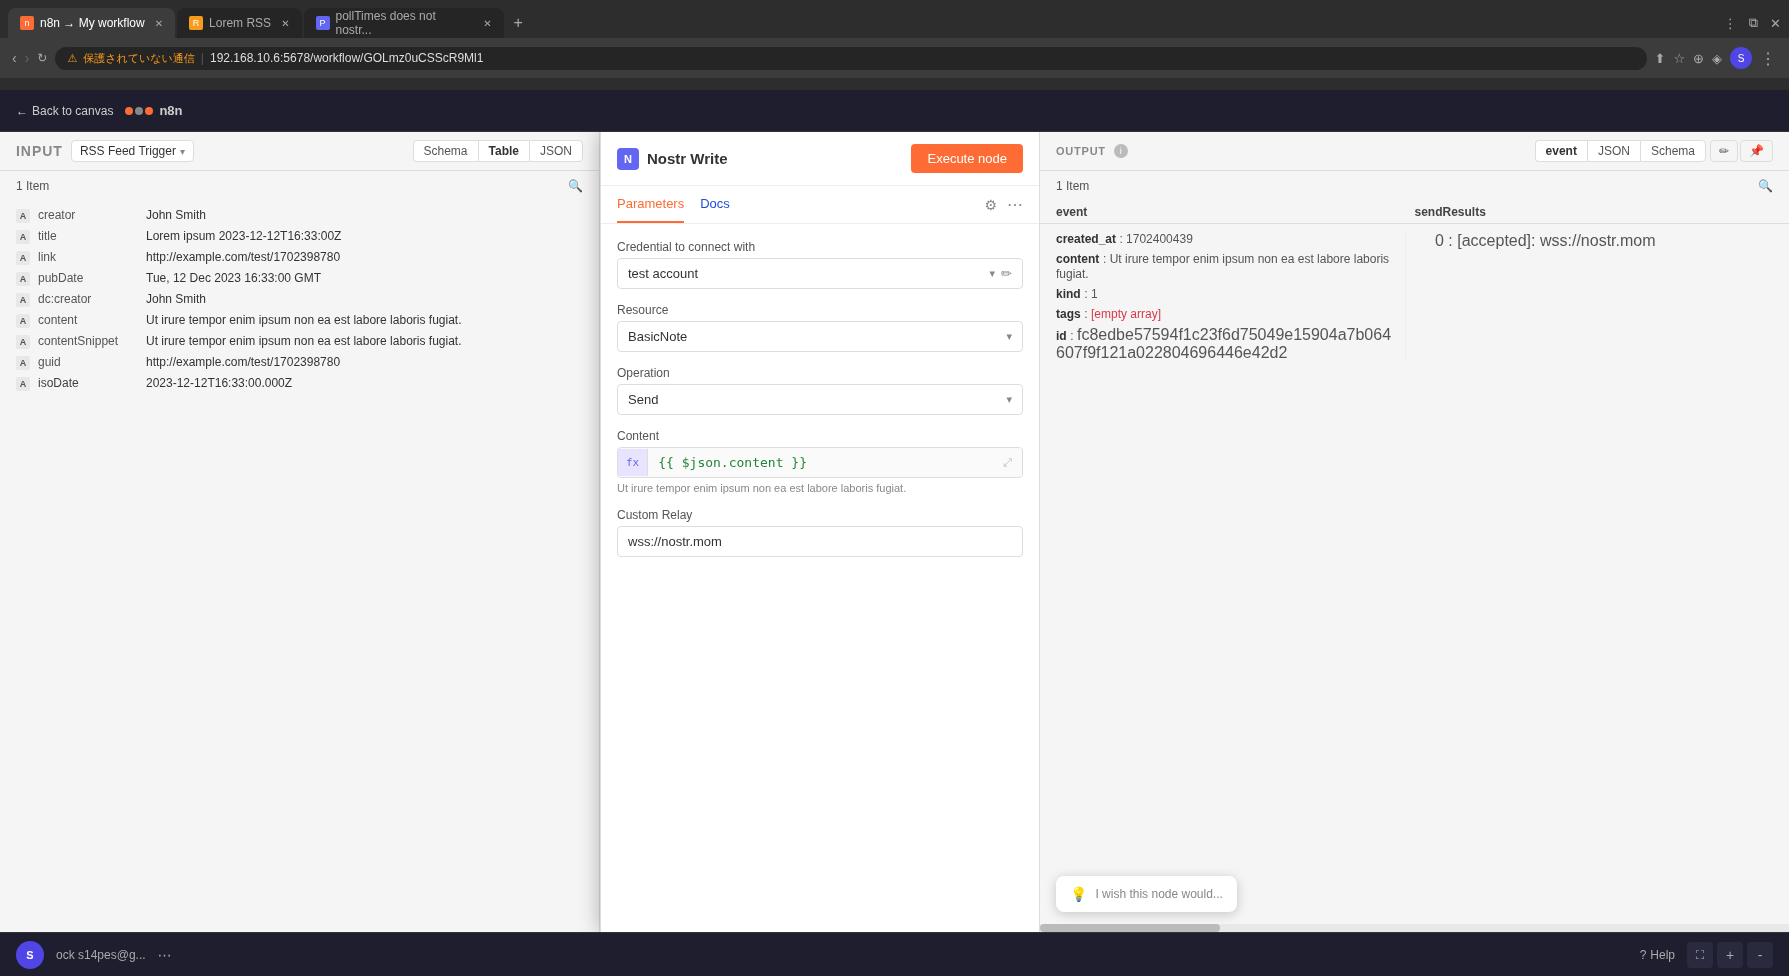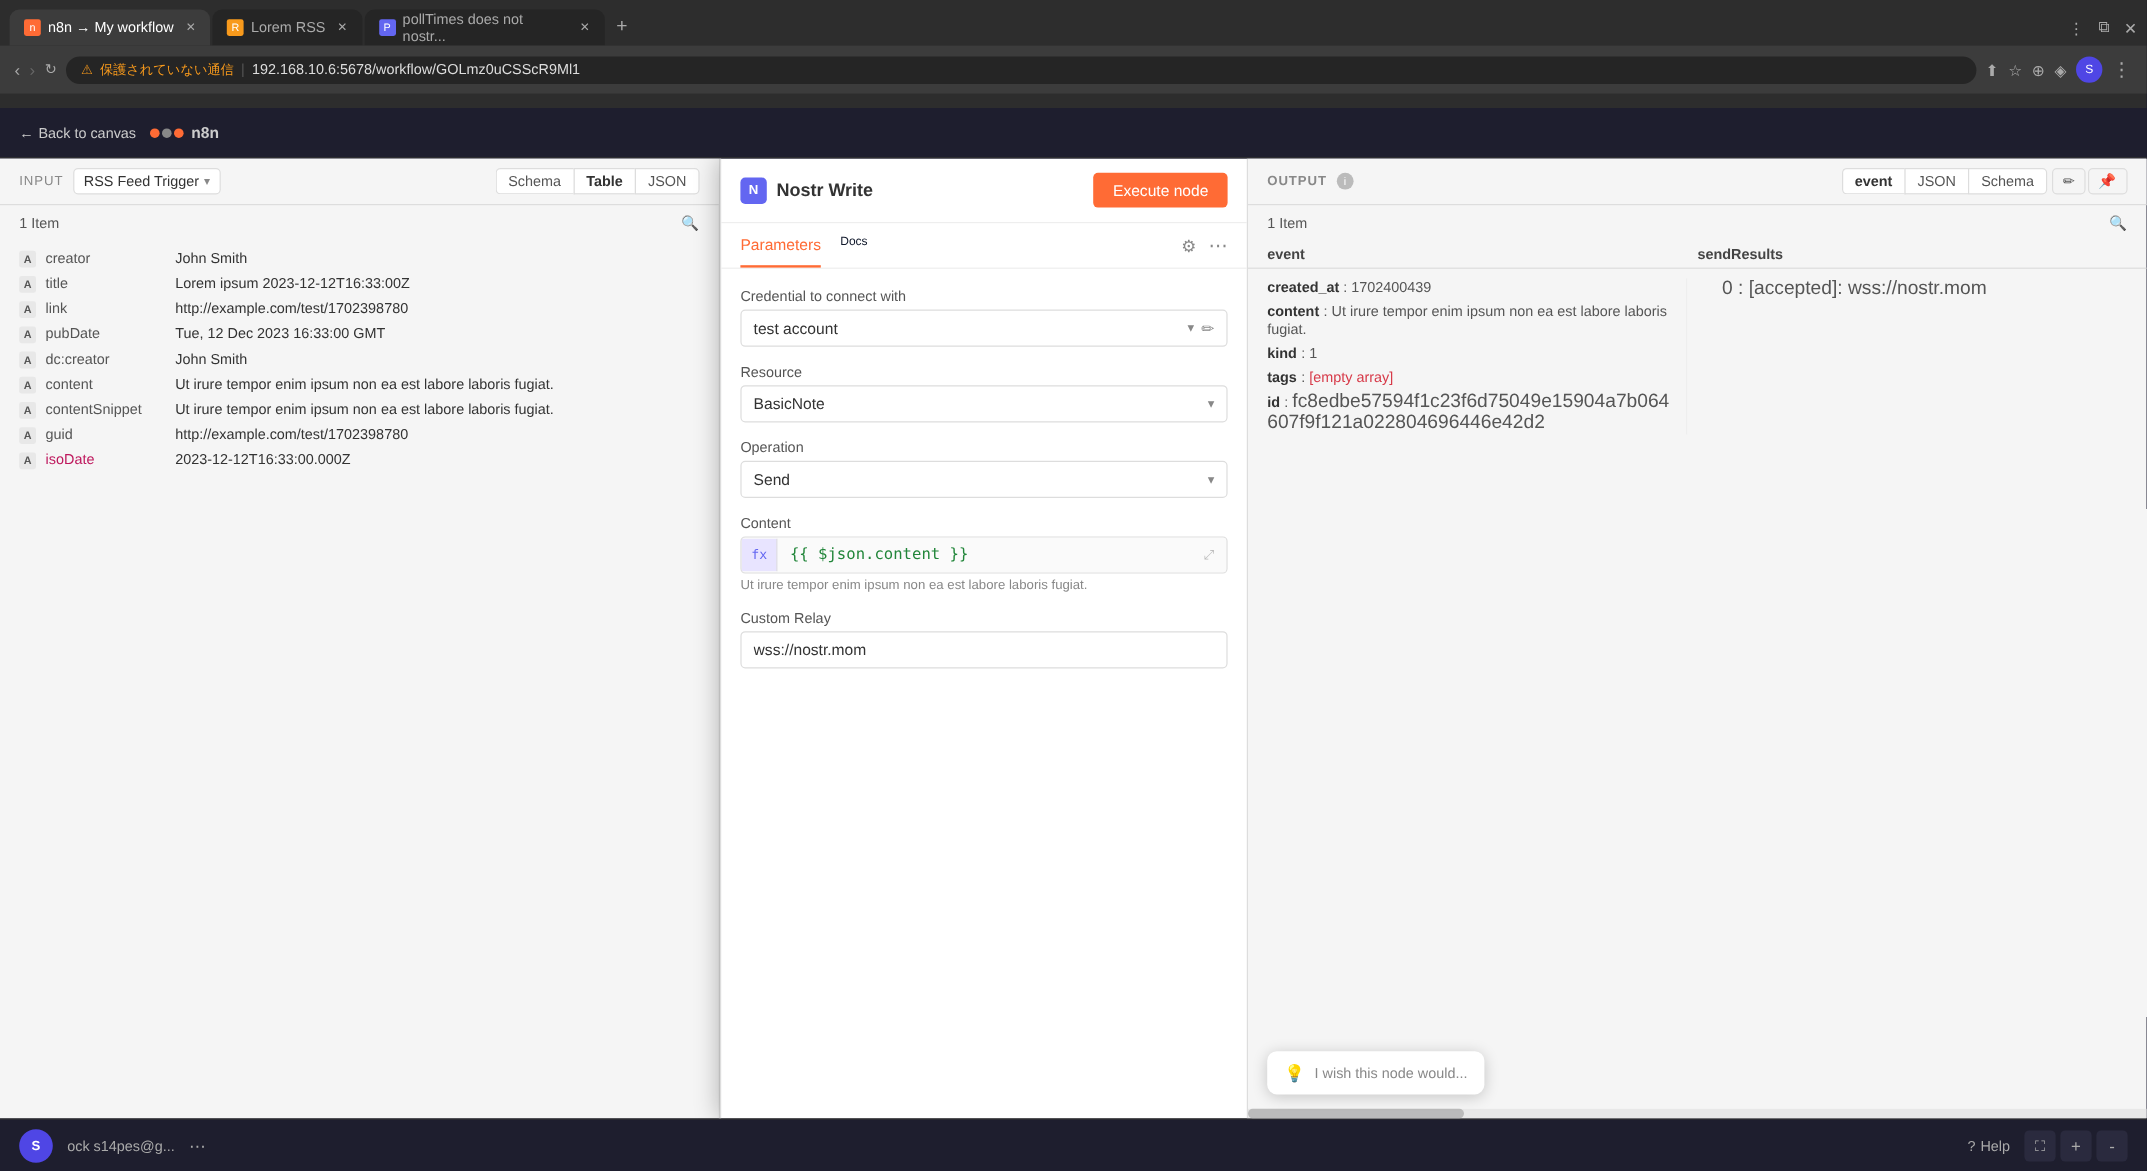--- a/index.html
+++ b/index.html
@@ -78,21 +78,21 @@
     </div>
   </div>
 
   <div style="flex:1; display:flex; overflow:hidden; position:relative;">
 
     <div style="position:absolute; top:0; left:0; right:0; bottom:50px; background:#1a1a2e; z-index:0;"></div>
 
     <div style="width:600px; background:#f5f5f5; border-right:1px solid #ddd; display:flex; flex-direction:column; position:relative; z-index:2;">
 
       <div style="padding:8px 16px; display:flex; align-items:center; gap:8px; border-bottom:1px solid #ddd; background:#f5f5f5;">
-        <span style="font-size:11px; font-weight:400; color:#888; letter-spacing:0.07em;">INPUT</span>
+        <span style="font-size:14px; font-weight:700; color:#888; letter-spacing:0.07em;">INPUT</span>
         <div style="background:#fff; border:1px solid #ddd; border-radius:4px; padding:3px 8px; font-size:12px; color:#333; display:flex; align-items:center; gap:4px; cursor:pointer;">
           <span>RSS Feed Trigger</span>
           <span style="color:#888; font-size:10px;">▾</span>
         </div>
         <div style="margin-left:auto; display:flex;">
           <div style="padding:3px 10px; border:1px solid #ddd; border-right:none; border-radius:4px 0 0 4px; font-size:12px; cursor:pointer; background:#fff; color:#555;">
             <span>Schema</span>
           </div>
           <div style="padding:3px 10px; border:1px solid #ddd; border-right:none; font-size:12px; cursor:pointer; background:#fff; color:#333; font-weight:600;">
             <span>Table</span>
@@ -153,21 +153,21 @@
         </div>
 
         <div style="display:flex; align-items:flex-start; padding:3px 16px; gap:8px;">
           <div style="width:14px; height:14px; border-radius:2px; background:#e8e8e8; display:flex; align-items:center; justify-content:center; font-size:9px; color:#555; flex-shrink:0; margin-top:1px; font-weight:600;">A</div>
           <span style="font-size:12px; color:#555; min-width:100px; flex-shrink:0;">guid</span>
           <span style="font-size:12px; color:#333; word-break:break-all;">http://example.com/test/1702398780</span>
         </div>
 
         <div style="display:flex; align-items:flex-start; padding:3px 16px; gap:8px;">
           <div style="width:14px; height:14px; border-radius:2px; background:#e8e8e8; display:flex; align-items:center; justify-content:center; font-size:9px; color:#555; flex-shrink:0; margin-top:1px; font-weight:600;">A</div>
-          <span style="font-size:12px; color:#be185d; min-width:100px; flex-shrink:0;">isoDate</span>
+          <span style="font-size:12px; color:#404040; min-width:100px; flex-shrink:0;">isoDate</span>
           <span style="font-size:12px; color:#333;">2023-12-12T16:33:00.000Z</span>
         </div>
 
       </div>
     </div>
 
     <div style="width:440px; background:#fff; border-left:1px solid #ddd; border-right:1px solid #ddd; display:flex; flex-direction:column; position:relative; z-index:2; box-shadow: 0 0 20px rgba(0,0,0,0.3);">
 
       <div style="display:flex; align-items:center; justify-content:space-between; padding:12px 16px; border-bottom:1px solid #eee;">
         <div style="display:flex; align-items:center; gap:8px; font-size:15px; font-weight:600; color:#333;">
@@ -175,21 +175,21 @@
           <span>Nostr Write</span>
         </div>
         <button style="background:#ff6b35; color:#fff; border:none; border-radius:4px; padding:7px 16px; font-size:13px; cursor:pointer; font-weight:500;">Execute node</button>
       </div>
 
       <div style="display:flex; border-bottom:1px solid #eee; padding:0 16px; justify-content:space-between; align-items:center;">
         <div style="display:flex; gap:16px;">
           <div style="padding:10px 0; font-size:13px; cursor:pointer; border-bottom:2px solid #ff6b35; color:#ff6b35; font-weight:500;">
             <span>Parameters</span>
           </div>
-          <div style="padding:10px 0; font-size:10px; cursor:pointer; border-bottom:2px solid transparent; color:#0f172a;">
+          <div style="padding:10px 0; font-size:13px; cursor:pointer; border-bottom:2px solid transparent; color:#1d4ed8;">
             <span>Docs</span>
           </div>
         </div>
         <div style="display:flex; gap:10px; color:#888; align-items:center;">
           <span style="cursor:pointer; font-size:14px;">⚙</span>
           <span style="cursor:pointer; font-size:16px;">⋯</span>
         </div>
       </div>
 
       <div style="padding:16px; display:flex; flex-direction:column; gap:14px; overflow-y:auto; flex:1;">

